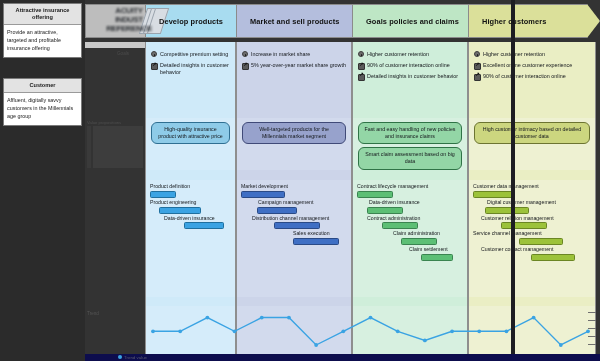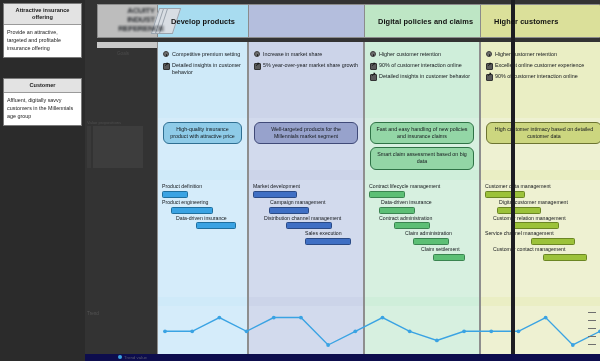--- a/index.html
+++ b/index.html
@@ -25,21 +25,21 @@
     background:#ffffff; color:#1d1d1d; font-size:5.4px;
     line-height:1.45; padding:4px 3px 5px 3px;
   }
   #card-offering { top:3px; }
   #card-customer { top:78px; }
 
   
   #canvas { position:absolute; left:85px; top:0; width:515px; height:361px; background:#333333; }
 
   
-  .rowband { position:absolute; left:12px; width:421px; }
+  .rowband { position:absolute; left:0; width:421px; }
 
   
   #chev-row { top:2px; height:40px; }
   .chev { position:absolute; top:2px; height:34px; display:flex; align-items:center; }
   .chev .chev-shape {
     position:absolute; left:0; top:0; height:34px; width:100%;
     clip-path: polygon(0 0, calc(100% - 13px) 0, 100% 50%, calc(100% - 13px) 100%, 0 100%);
     border:1px solid #8b8b8b;
   }
   .chev .chev-label {
@@ -164,24 +164,25 @@
   <div class="rowband" id="chev-row">
     <div class="chev" id="chev0" style="left:0px; width:74px;">
       <div class="chev-shape"></div>
     </div>
     <div class="chev" id="chev1" style="left:60px; width:104px;">
       <div class="chev-shape"></div>
       <div class="chev-label">Develop products</div>
     </div>
     <div class="chev" id="chev2" style="left:151px; width:129px;">
       <div class="chev-shape"></div>
+      <div class="chev-label">Market and sell products</div>
     </div>
     <div class="chev" id="chev3" style="left:267px; width:129px;">
       <div class="chev-shape"></div>
-      <div class="chev-label">Digital policies  and claims</div>
+      <div class="chev-label">Goals policies  and claims</div>
     </div>
     <div class="chev" id="chev4" style="left:383px; width:132px;">
       <div class="chev-shape"></div>
       <div class="chev-label">Higher customers</div>
     </div>
     <div class="logo-slabs">
       <i style="left:0px;"></i>
         <i style="left:4px;"></i>
         <i style="left:8px;"></i>
     </div>

